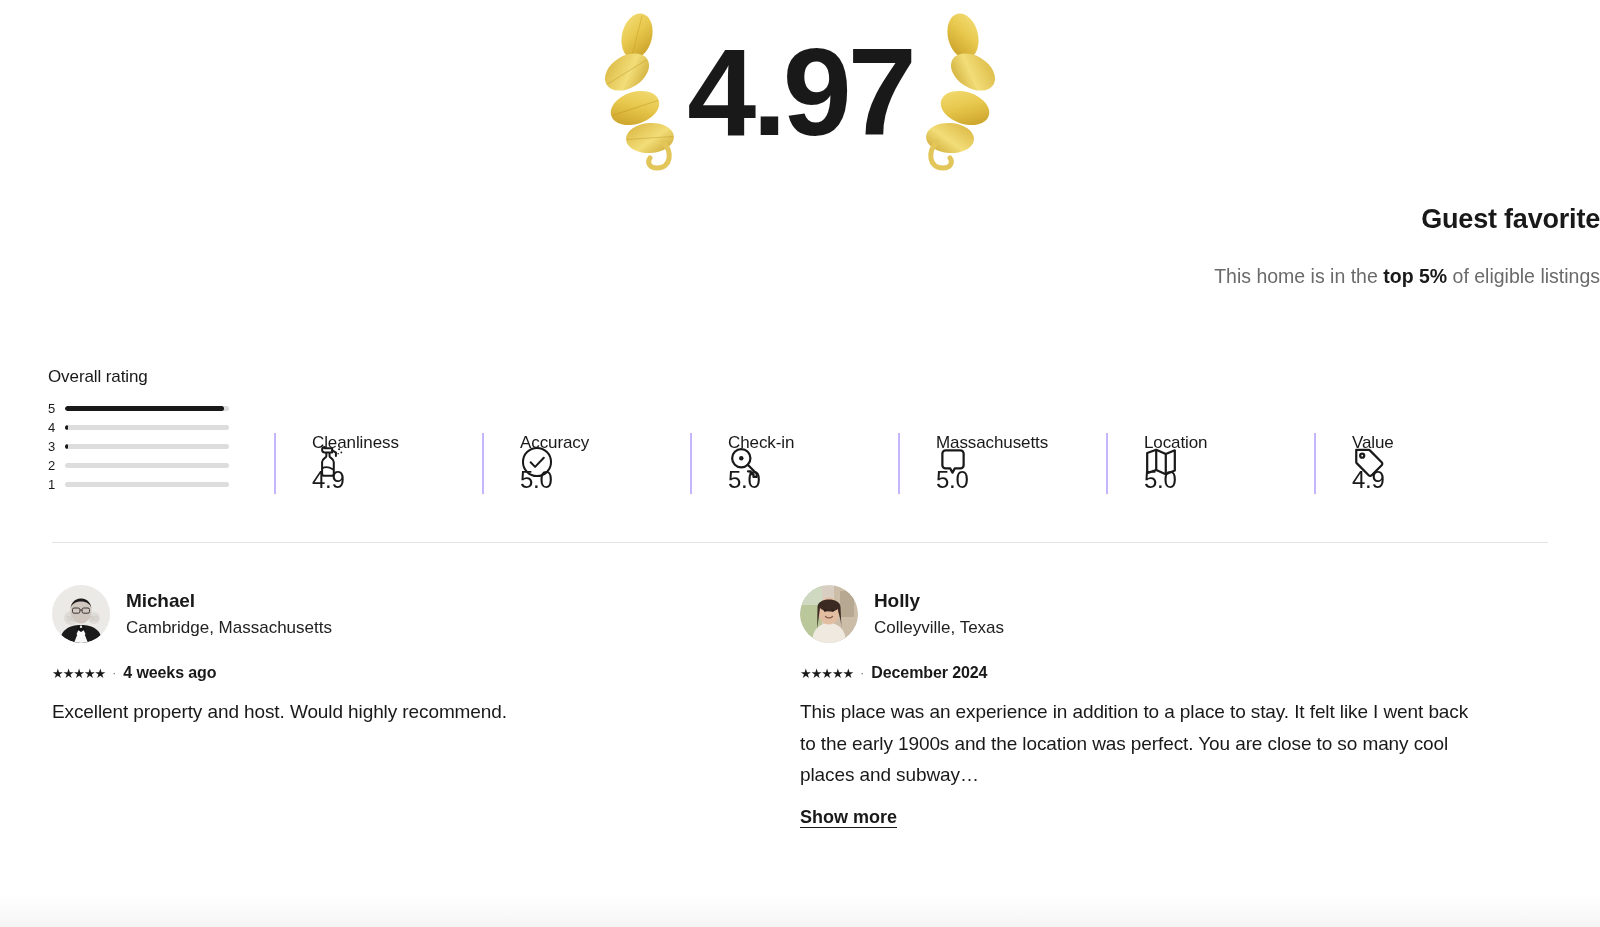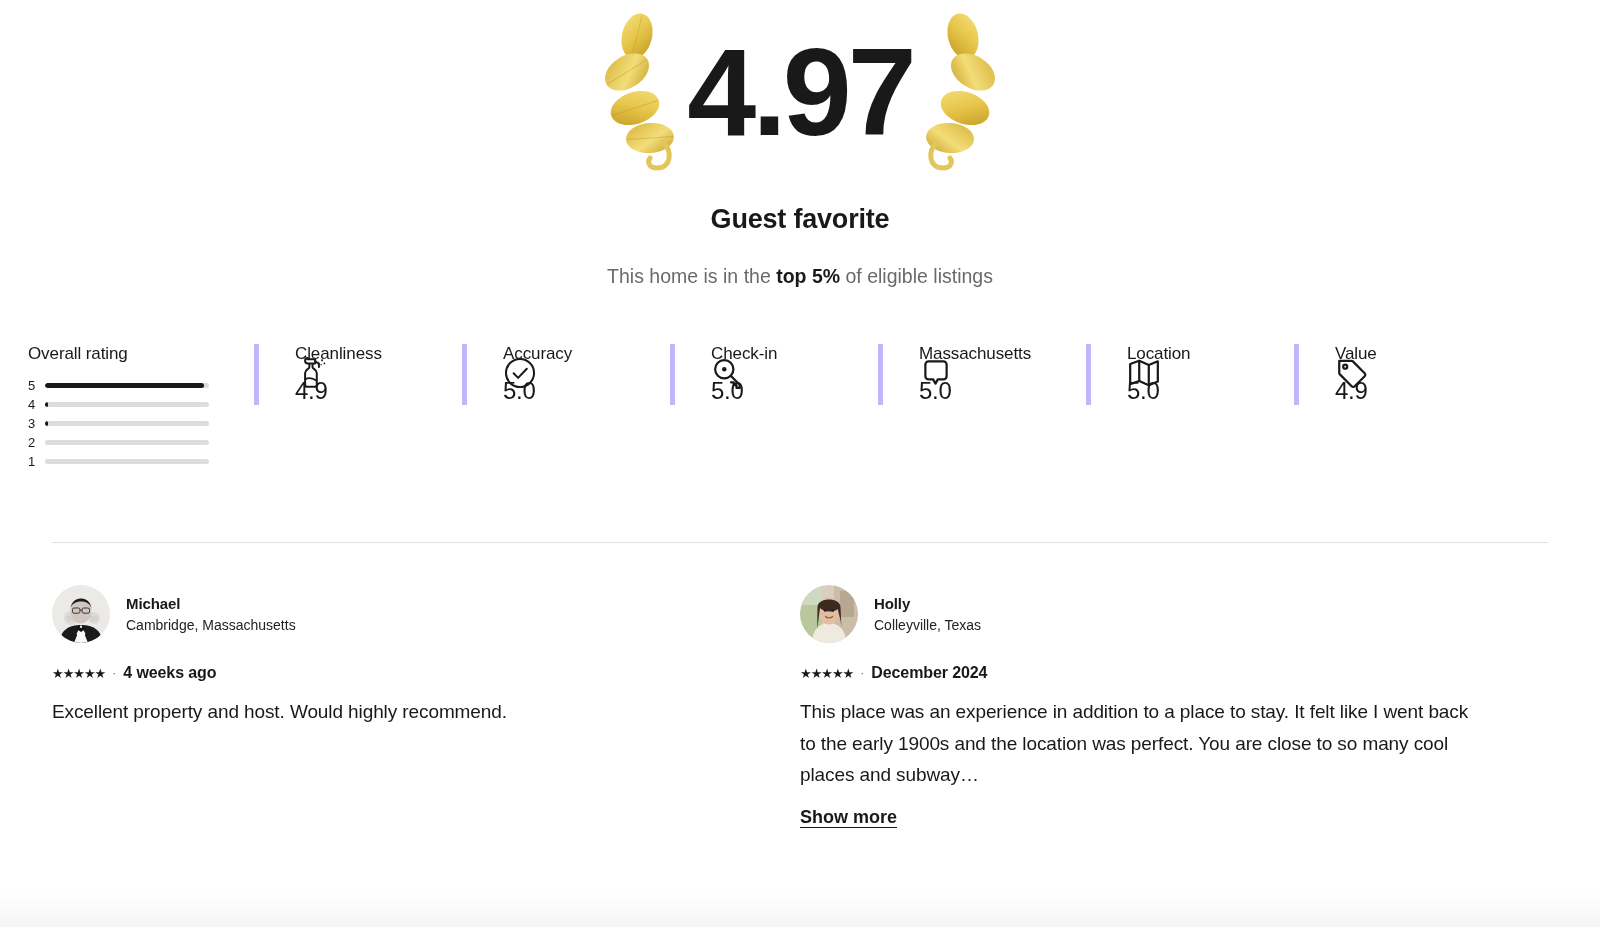--- a/index.html
+++ b/index.html
@@ -8,21 +8,21 @@
     height: 927px;
     overflow: hidden;
     background: #ffffff;
     font-family: "Liberation Sans", "DejaVu Sans", sans-serif;
     color: #222222;
     -webkit-font-smoothing: antialiased;
   }
   .page { position: relative; width: 1600px; height: 927px; background:#fff; }
 
   
-  .hero { padding-top: 6px; text-align: center; }
+  .hero { padding-top: 6px; text-align: right; }
   .score-row {
     display: flex; align-items: center; justify-content: center;
     gap: 8px; height: 172px;
   }
   .laurel { width: 86px; height: 160px; flex: 0 0 auto; display:block; }
   .laurel.right { transform: scaleX(-1); }
   .score {
     font-size: 124px;
     font-weight: 700;
     letter-spacing: -4px;
@@ -43,31 +43,31 @@
     line-height: 32px;
     color: #6a6a6a;
     font-weight: 400;
   }
   .hero-sub b { color: #191919; font-weight: 700; }
 
   
   .cat-row {
     display: flex;
     margin-top: 52px;
-    padding-left: 28px;
+    padding-left: 48px;
     height: 150px;
-    align-items: flex-start;
+    align-items: flex-end;
     overflow: hidden;
   }
   .cat-col {
     position: relative;
     flex: 0 0 auto;
     padding-left: 36px;
     padding-right: 30px;
-    border-left: 5px solid #c4b5fd;
+    border-left: 2px solid #c4b5fd;
   }
   .cat-col:first-child { border-left: none; padding-left: 0; }
   .cat-label {
     font-size: 17px;
     color: #191919;
     font-weight: 400;
     letter-spacing: -0.1px;
     white-space: nowrap;
   }
   .cat-value {
@@ -128,28 +128,28 @@
   .avatar {
     width: 58px; height: 58px;
     border-radius: 50%;
     overflow: hidden;
     flex: 0 0 auto;
     background: #efefef;
     position: relative;
   }
   .avatar svg { display:block; width:58px; height:58px; }
   .rv-name {
-    font-size: 15px;
+    font-size: 19px;
     font-weight: 700;
     color: #191919;
     letter-spacing: -0.1px;
     line-height: 1.3;
   }
   .rv-loc {
-    font-size: 14px;
+    font-size: 17px;
     color: #222222;
     margin-top: 3px;
     line-height: 1.3;
     font-weight: 400;
   }
   .rv-meta {
     margin-top: 21px;
     display: flex;
     align-items: center;
     gap: 7px;

